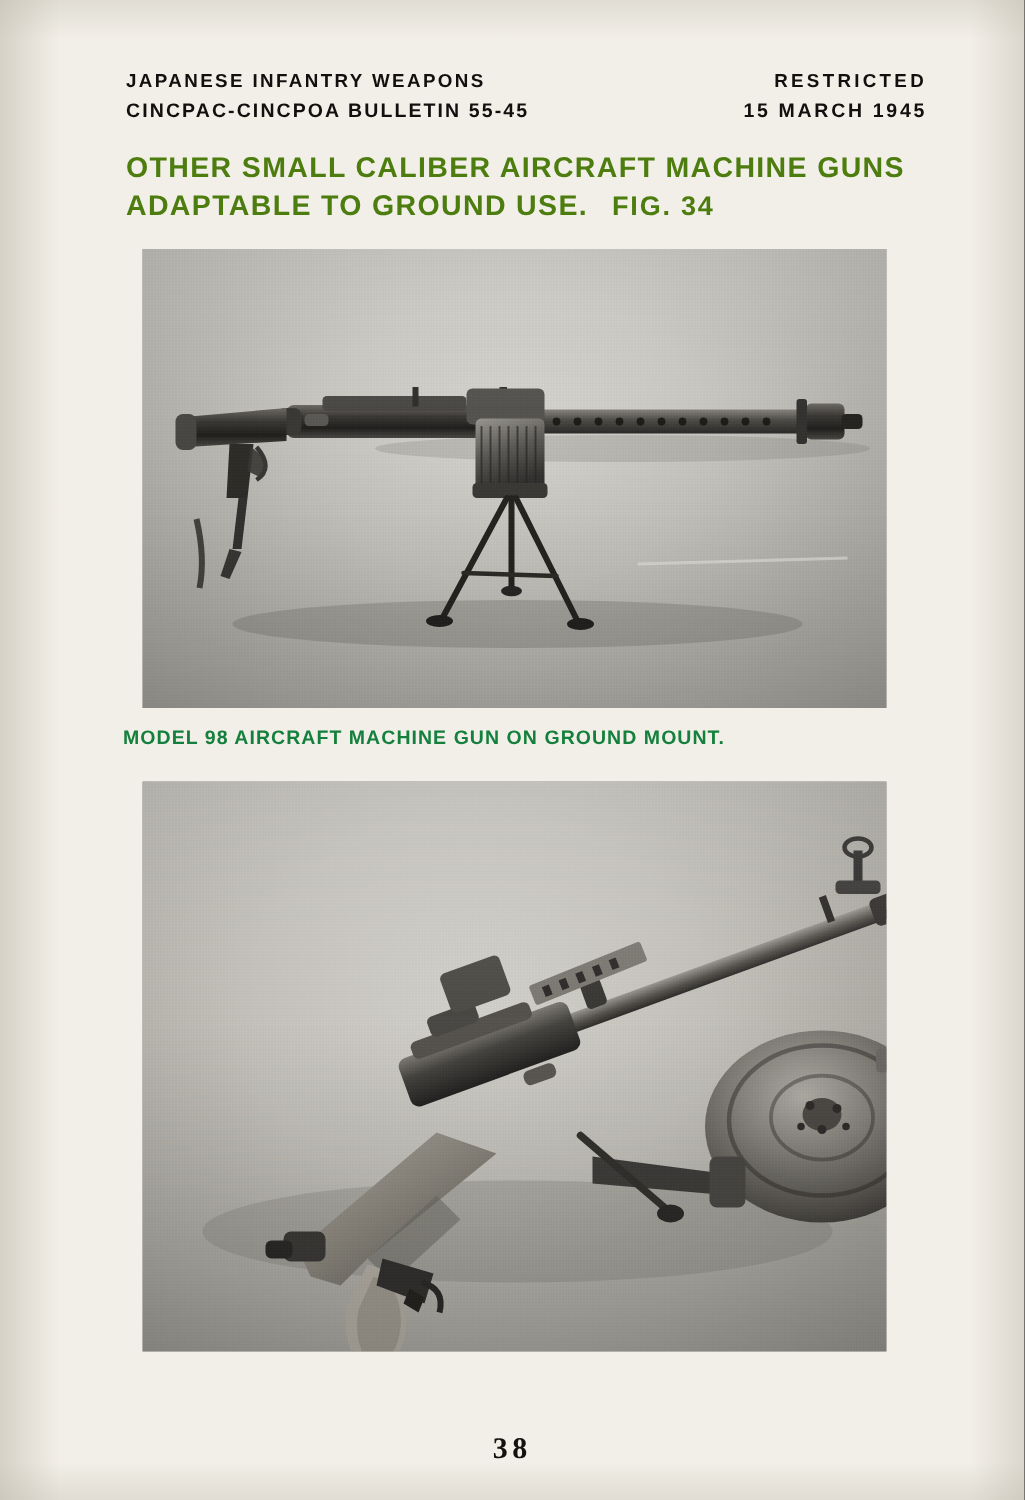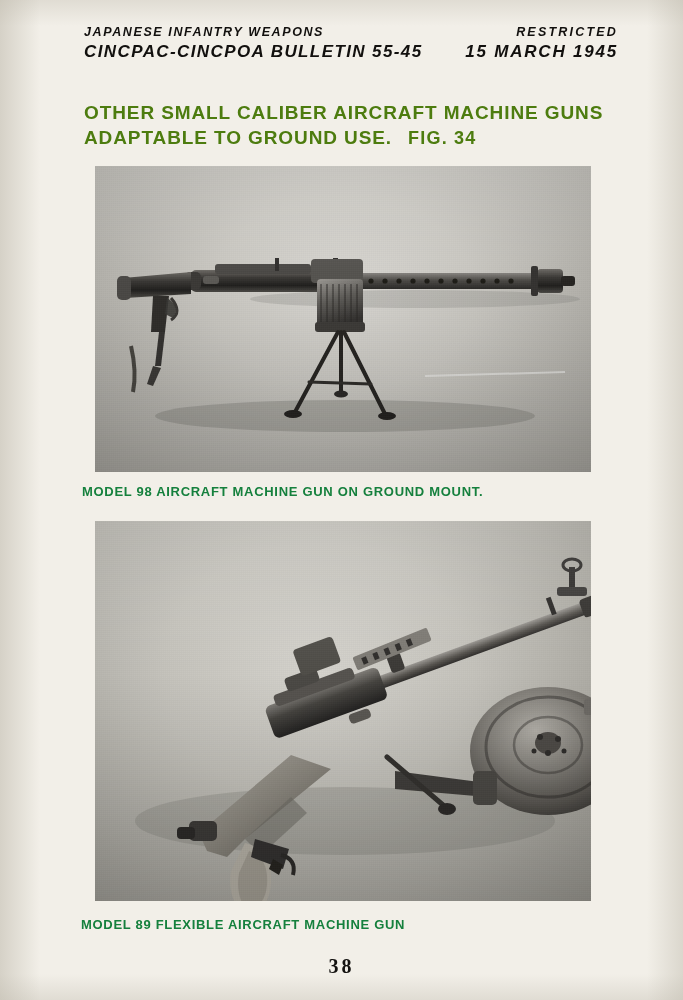--- a/index.html
+++ b/index.html
@@ -37,36 +37,35 @@
 
   .content {
     position: relative;
     z-index: 2;
   }
 
   
   .header {
     position: absolute;
     left: 84px;
-    top: 22px;
+    top: 44px;
     width: 534px;
-    font-style: italic;
   }
   .header-row {
     display: flex;
     justify-content: space-between;
     align-items: baseline;
     color: #12100e;
     font-weight: bold;
     font-size: 12.5px;
     letter-spacing: 1.6px;
     line-height: 20px;
   }
   .header-row.second {
-    font-size: 17px;
+    font-size: 13px;
     letter-spacing: 1.4px;
   }
   .hdr-left { white-space: nowrap; }
   .hdr-right { white-space: nowrap; }
   .header-row.first .hdr-right { letter-spacing: 2.2px; }
   .header-row.second .hdr-right { letter-spacing: 1.8px; }
 
   
   .title-block {
     position: absolute;
@@ -408,19 +407,18 @@
             </g>
           </g>
 
           <g transform="rotate(-20 300 160)">
             <rect x="244" y="176" width="22" height="10" rx="4" fill="#5a5752"></rect>
           </g>
         </svg>
         <div class="ph2-shade"></div>
         <div class="grain"></div>
       </div>
-      <div class="caption">MODEL 89 FLEXIBLE AIRCRAFT MACHINE GUN</div>
     </div>
 
     <div class="page-number">38</div>
 
   </div>
 </div>
 
 </body></html>

